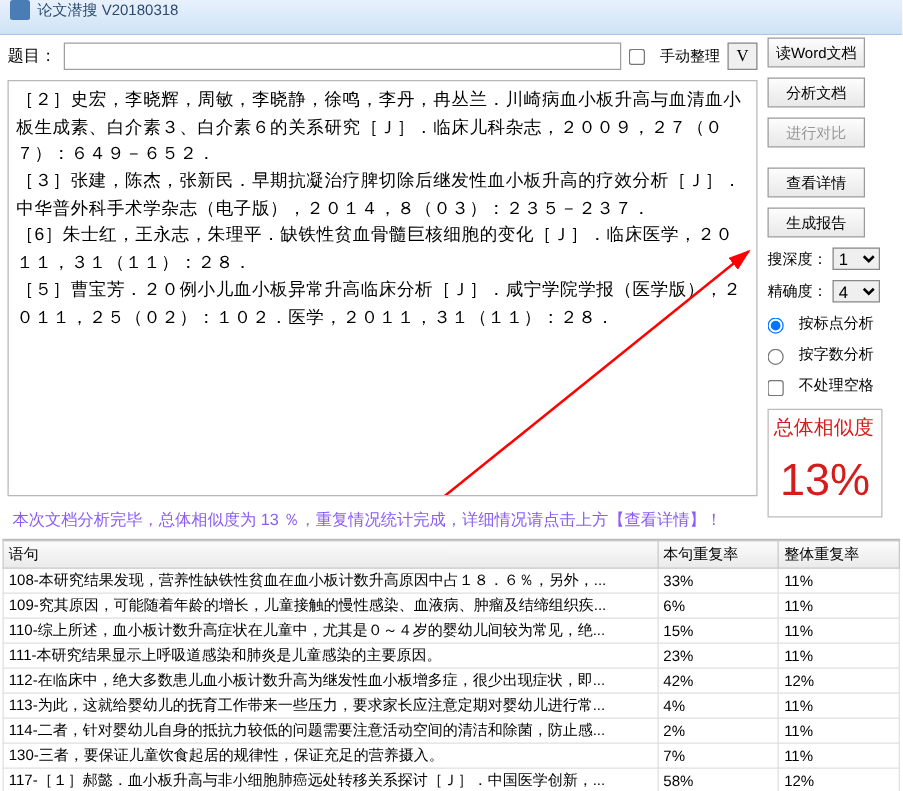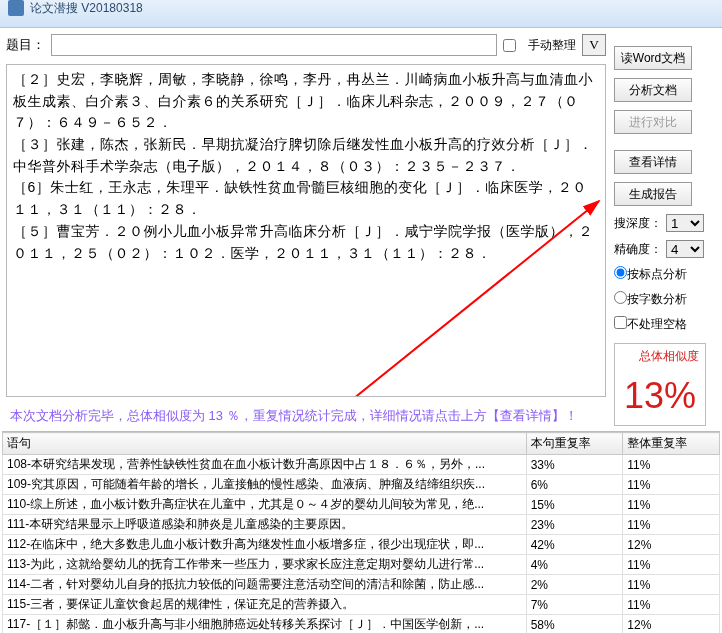--- a/index.html
+++ b/index.html
@@ -15,23 +15,23 @@
 .sidebar-btn { width: 78px; height: 24px; border: 1px solid #999; background: linear-gradient(#fdfdfd,#e8e8e8); font-size: 12px; cursor: pointer; }
 .sidebar-btn.disabled { color: #999; text-align: center; }
 .main { display: flex; }
 .leftcol { width: 612px; }
 .rightcol { width: 108px; padding: 2px 8px 0 2px; display: flex; flex-direction: column; gap: 8px; align-items: flex-start; }
 .refbox { margin: 2px 6px; border: 1px solid #b8b8b8; height: 333px; padding: 4px 6px; font-size: 14px; line-height: 1.55; overflow: hidden; position: relative; font-family: SimSun, serif; letter-spacing: 0.5px; }
 .arrow { position: absolute; }
 .statusline { color: #8b5cf6; font-size: 13px; padding: 8px 10px 6px; }
 .selrow { display: flex; align-items: center; gap: 4px; font-size: 12px; }
 .selrow select { width: 38px; height: 18px; border: 1px solid #888; }
-.radio-row, .chk-row2 { display: flex; align-items: flex-start; gap: 0; font-size: 12px; }
+.radio-row, .chk-row2 { display: flex; align-items: flex-end; gap: 12px; font-size: 12px; }
 .simbox { border: 1px solid #bbb; width: 92px; padding: 4px 4px 8px; text-align: center; margin-top: 2px; }
-.simbox .lbl { color: #d71c1c; font-size: 12px; text-align: right; padding-right: 2px; }
+.simbox .lbl { color: #d71c1c; font-size: 16px; text-align: right; padding-right: 2px; }
 .simbox .big { color: #d71c1c; font-size: 36px; font-weight: normal; margin-top: 10px; }
 .tablewrap { border-top: 1px solid #bbb; margin: 0 2px; }
 table { width: 100%; border-collapse: collapse; table-layout: fixed; }
 th { background: linear-gradient(#fbfbfb,#eaeaea); border: 1px solid #c8c8c8; font-size: 12px; font-weight: normal; height: 22px; text-align: left; padding: 0 4px; }
 td { border: 1px solid #e0e0e0; font-size: 12px; height: 20px; padding: 0 4px; white-space: nowrap; overflow: hidden; text-overflow: ellipsis; }
 .col-phrase { width: 520px; }
 .col-r1 { width: 96px; }
 .col-r2 { width: 96px; }
 </style>
 </head>
@@ -66,21 +66,21 @@
             </marker>
           </defs>
         <line x1="6" y1="204" x2="252" y2="6" stroke="#ff0000" stroke-width="2" marker-end="url(#ah)"></line>
       </svg>
     </div>
 
     <div class="statusline">本次文档分析完毕，总体相似度为 13 ％，重复情况统计完成，详细情况请点击上方【查看详情】！</div>
   </div>
 
   <div class="rightcol">
-    <button class="sidebar-btn" style="margin-top:16px">读Word文档</button>
+    <button class="sidebar-btn" style="margin-top:0">读Word文档</button>
     <button class="sidebar-btn">分析文档</button>
     <button class="sidebar-btn disabled">进行对比</button>
     <button class="sidebar-btn" style="margin-top:8px">查看详情</button>
     <button class="sidebar-btn">生成报告</button>
 
     <div class="selrow">
       <span>搜深度：</span>
       <select><option>1</option></select>
     </div>
     <div class="selrow">
@@ -152,21 +152,21 @@
           <td>113-为此，这就给婴幼儿的抚育工作带来一些压力，要求家长应注意定期对婴幼儿进行常...</td>
           <td>4%</td>
           <td>11%</td>
         </tr>
         <tr>
           <td>114-二者，针对婴幼儿自身的抵抗力较低的问题需要注意活动空间的清洁和除菌，防止感...</td>
           <td>2%</td>
           <td>11%</td>
         </tr>
         <tr>
-          <td>115-三者，要保证儿童饮食起居的规律性，保证充足的营养摄入。</td>
+          <td>130-三者，要保证儿童饮食起居的规律性，保证充足的营养摄入。</td>
           <td>7%</td>
           <td>11%</td>
         </tr>
         <tr>
           <td>117-［１］郝懿．血小板升高与非小细胞肺癌远处转移关系探讨［Ｊ］．中国医学创新，...</td>
           <td>58%</td>
           <td>12%</td>
         </tr>
         <tr>
           <td>118-［２］史宏，李晓辉，周敏，李晓静，徐鸣，李丹，冉丛兰．川崎病血小板升高与血...</td>

